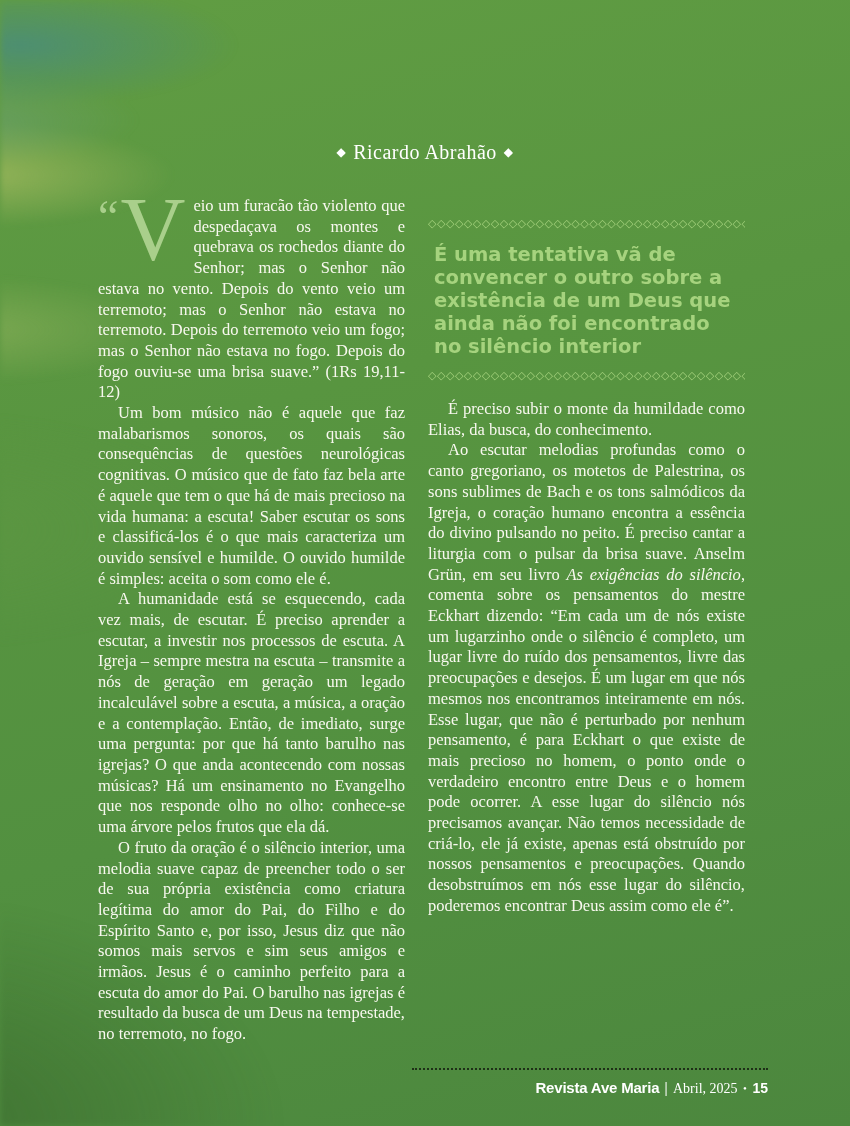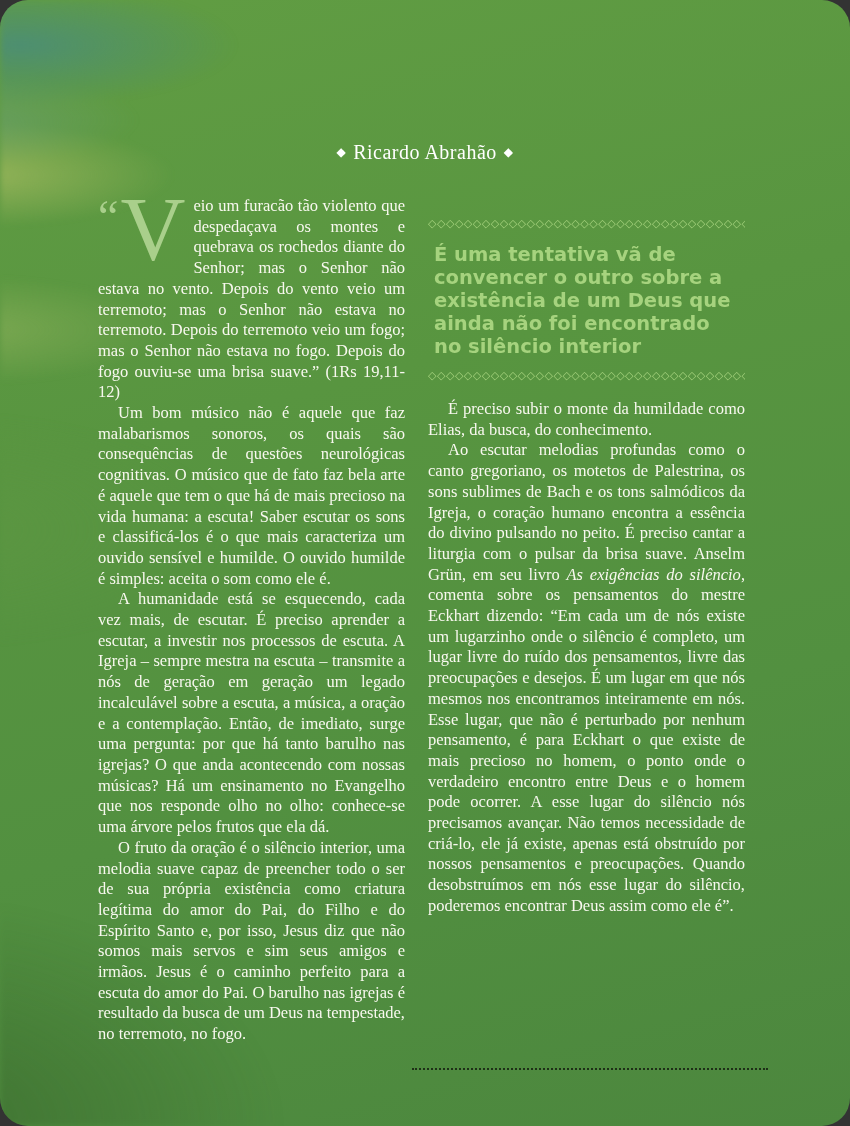--- a/index.html
+++ b/index.html
@@ -5,21 +5,20 @@
   * { margin:0; padding:0; box-sizing:border-box; }
   html,body { background:#333; }
   .page {
     position:relative;
     width:850px; height:1126px;
     margin:0 auto;
     overflow:hidden;
     font-family:"Liberation Serif", serif;
     color:#f8f8ef;
     background:linear-gradient(165deg,#619d43 0%,#589540 35%,#529040 65%,#4c873e 100%);
-    border-radius:28px;
   }
   .bg-streaks {
     position:absolute; inset:0; z-index:0;
     background:
       radial-gradient(ellipse 320px 90px at 20px 45px, rgba(62,132,152,.55), transparent 68%),
       radial-gradient(ellipse 260px 70px at -30px 120px, rgba(120,165,150,.35), transparent 65%),
       radial-gradient(ellipse 310px 80px at -30px 175px, rgba(218,212,118,.45), transparent 66%),
       radial-gradient(ellipse 340px 85px at -50px 330px, rgba(206,212,124,.30), transparent 65%),
       radial-gradient(ellipse 430px 170px at -70px 530px, rgba(96,152,68,.50), transparent 70%),
       radial-gradient(ellipse 520px 320px at -90px 1126px, rgba(44,84,34,.45), transparent 72%);
@@ -138,15 +137,18 @@
           <div class="diamond-divider">◇◇◇◇◇◇◇◇◇◇◇◇◇◇◇◇◇◇◇◇◇◇◇◇◇◇◇◇◇◇◇◇◇◇◇◇◇◇◇◇◇◇◇◇◇◇◇◇◇◇◇◇</div>
         </div>
         <p class="para indent">É preciso subir o monte da humildade como Elias, da busca, do conhecimento.</p>
         <p class="para indent"><span>Ao escutar melodias profundas como o canto gregoriano, os motetos de Palestrina, os sons sublimes de Bach e os tons salmódicos da Igreja, o coração humano encontra a essência do divino pulsando no peito. É preciso cantar a liturgia com o pulsar da brisa suave. Anselm Grün, em seu livro </span><em>As exigências do silêncio</em><span>, comenta sobre os pensamentos do mestre Eckhart dizendo: “Em cada um de nós existe um lugarzinho onde o silêncio é completo, um lugar livre do ruído dos pensamentos, livre das preocupações e desejos. É um lugar em que nós mesmos nos encontramos inteiramente em nós. Esse lugar, que não é perturbado por nenhum pensamento, é para Eckhart o que existe de mais precioso no homem, o ponto onde o verdadeiro encontro entre Deus e o homem pode ocorrer. A esse lugar do silêncio nós precisamos avançar. Não temos necessidade de criá-lo, ele já existe, apenas está obstruído por nossos pensamentos e preocupações. Quando desobstruímos em nós esse lugar do silêncio, poderemos encontrar Deus assim como ele é”.</span></p>
       </div>
 
     </div>
 
     <div class="footer">
       <div class="dotline"></div>
+      <div class="footer-text">
+        <span class="mag">Revista Ave Maria</span><span class="sep">|</span><span class="date">Abril, 2025</span> <span class="bullet">•</span> <span class="pagenum">15</span>
+      </div>
     </div>
   </div>
 </div>
 
 </body></html>

